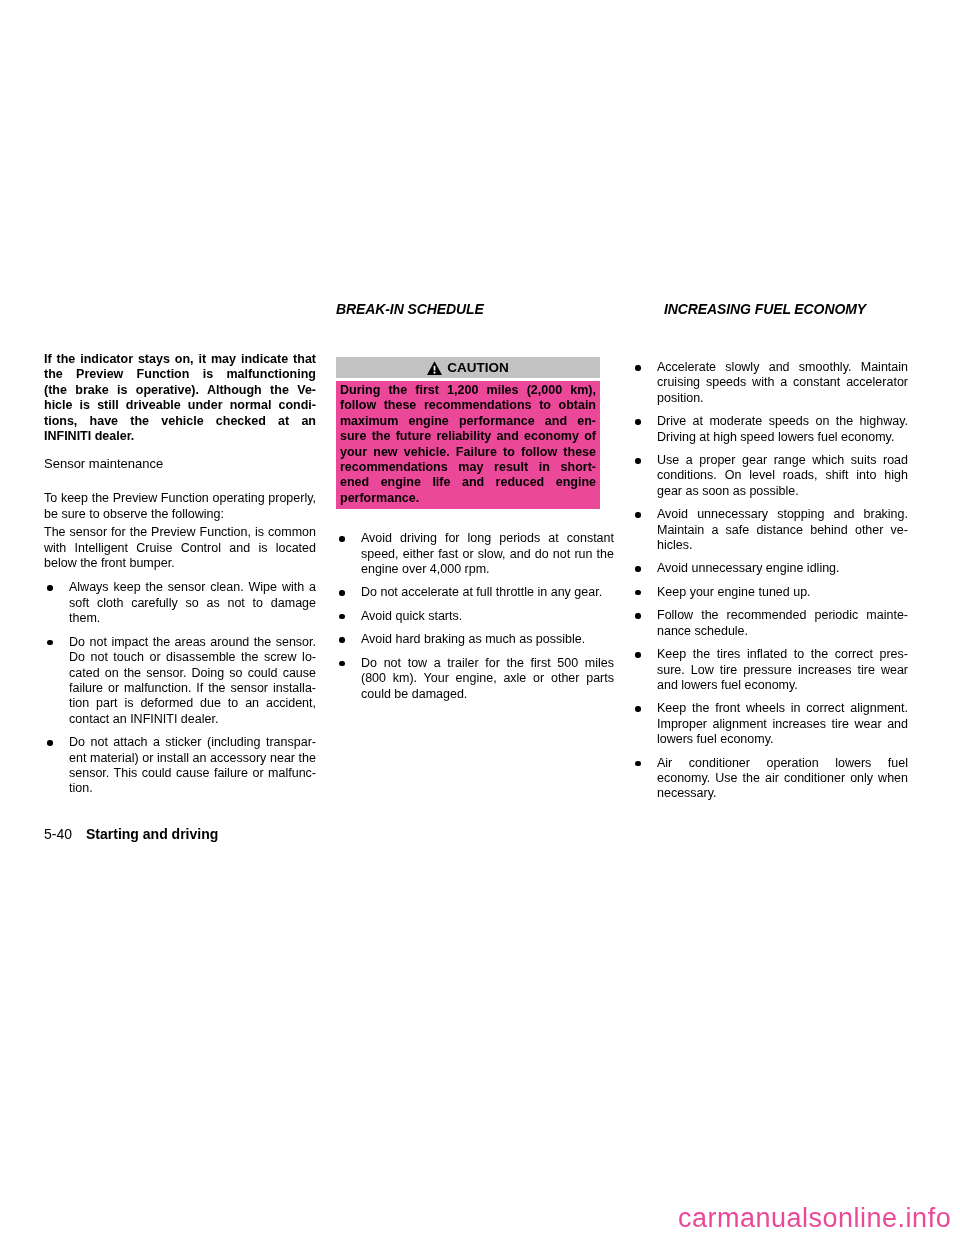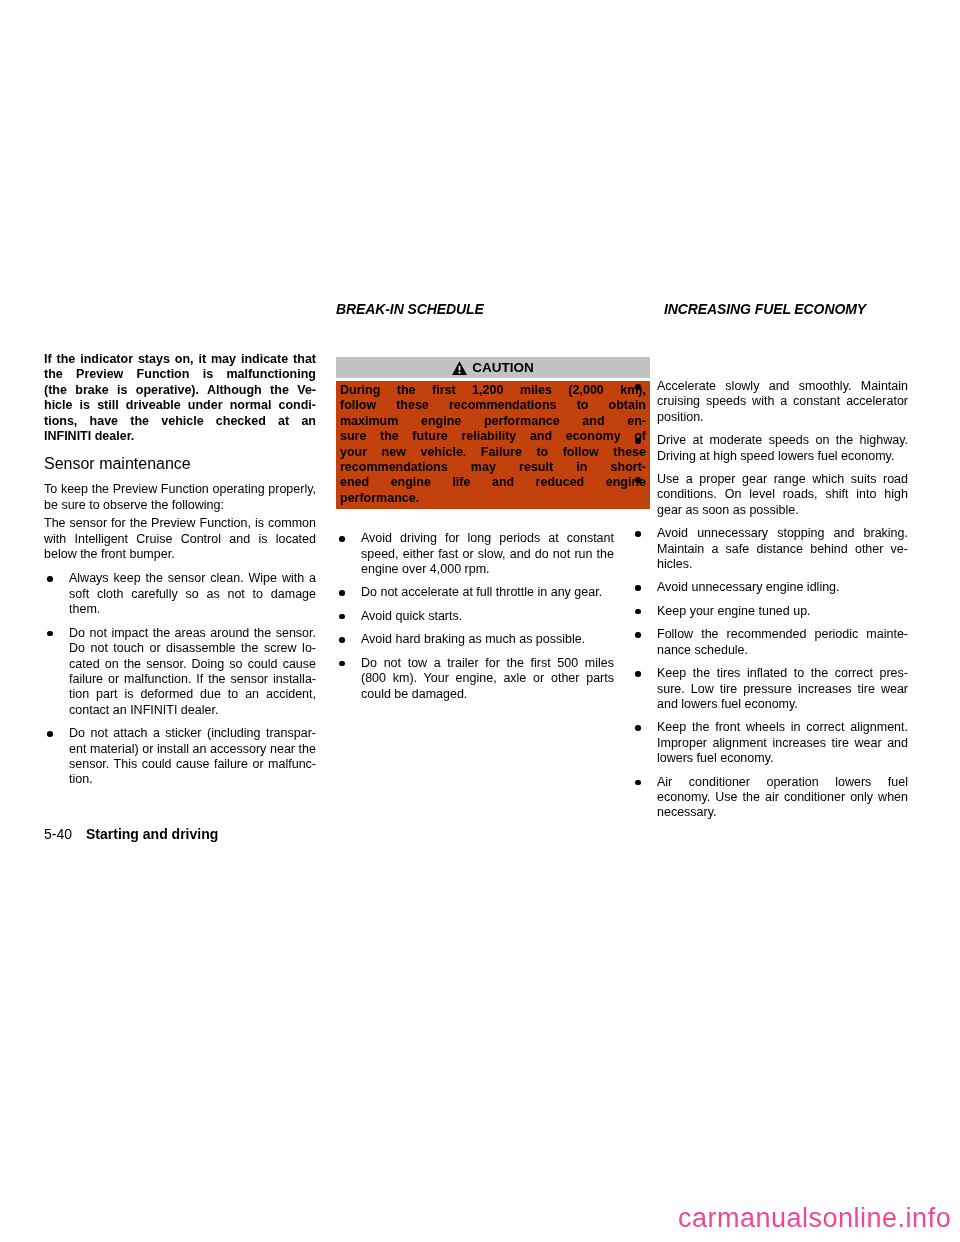--- a/index.html
+++ b/index.html
@@ -22,48 +22,48 @@
   #col3 { left: 632px; top: 301px; width: 276px; }
 
   .section-header {
     font-weight: bold;
     font-size: 14px;
     line-height: 16px;
     letter-spacing: -0.1px;
     font-style: italic;
   }
   #col2 .section-header { margin-bottom: 40px; }
-  #col3 .section-header { margin-bottom: 62px; padding-left: 32px; }
+  #col3 .section-header { margin-bottom: 43px; padding-left: 32px; }
 
   .jl { text-align: justify; text-align-last: justify; }
   .ll { text-align: left; }
 
   .intro-para { font-weight: bold; }
 
   .sub-heading {
-    font-size: 16px;
+    font-size: 13px;
     font-weight: normal;
     line-height: 18px;
-    margin: 11px 0 9px 0;
+    margin: 11px 0 18px 0;
   }
   .para { margin-bottom: 3px; }
 
   .bullet-list { margin-top: 9px; }
   .bullet { display: flex; margin-bottom: 8px; justify-content: center; }
   .bullet .marker { flex: none; width: 25px; padding-left: 3px; box-sizing: border-box; }
   .bullet .dot {
     display: block;
     width: 5.5px; height: 5.5px;
     border-radius: 50%;
     background: #000;
     margin-top: 5px;
   }
   .bullet .btext { flex: 1; min-width: 0; }
 
-  .caution-box { width: 314px; }
+  .caution-box { width: 264px; }
   .caution-header {
     height: 21px;
     display: flex;
     align-items: center;
     justify-content: center;
     gap: 5px;
     font-weight: bold;
     font-size: 13.5px;
     margin-bottom: 3px;
   }
@@ -164,21 +164,21 @@
       <div class="caution-header" id="cautionHeader" style="background: rgb(194, 194, 194);">
         <span style="display:flex;align-items:center;">
           <svg width="15" height="14" viewBox="0 0 24 22">
             <path d="M12 0 L24 22 L0 22 Z" fill="#000000"></path>
             <rect x="10.6" y="7.5" width="2.8" height="7.5" fill="#ffffff"></rect>
             <circle cx="12" cy="18.3" r="1.7" fill="#ffffff"></circle>
           </svg>
         </span>
         <span>CAUTION</span>
       </div>
-      <div class="caution-body" id="cautionBody" style="background: #c2410c;">
+      <div class="caution-body" id="cautionBody" style="background: #ec4899;">
           <div class="jl">During the first 1,200 miles (2,000 km),</div>
           <div class="jl">follow these recommendations to obtain</div>
           <div class="jl">maximum engine performance and en-</div>
           <div class="jl">sure the future reliability and economy of</div>
           <div class="jl">your new vehicle. Failure to follow these</div>
           <div class="jl">recommendations may result in short-</div>
           <div class="jl">ened engine life and reduced engine</div>
           <div class="ll">performance.</div>
         </div>
     </div>

